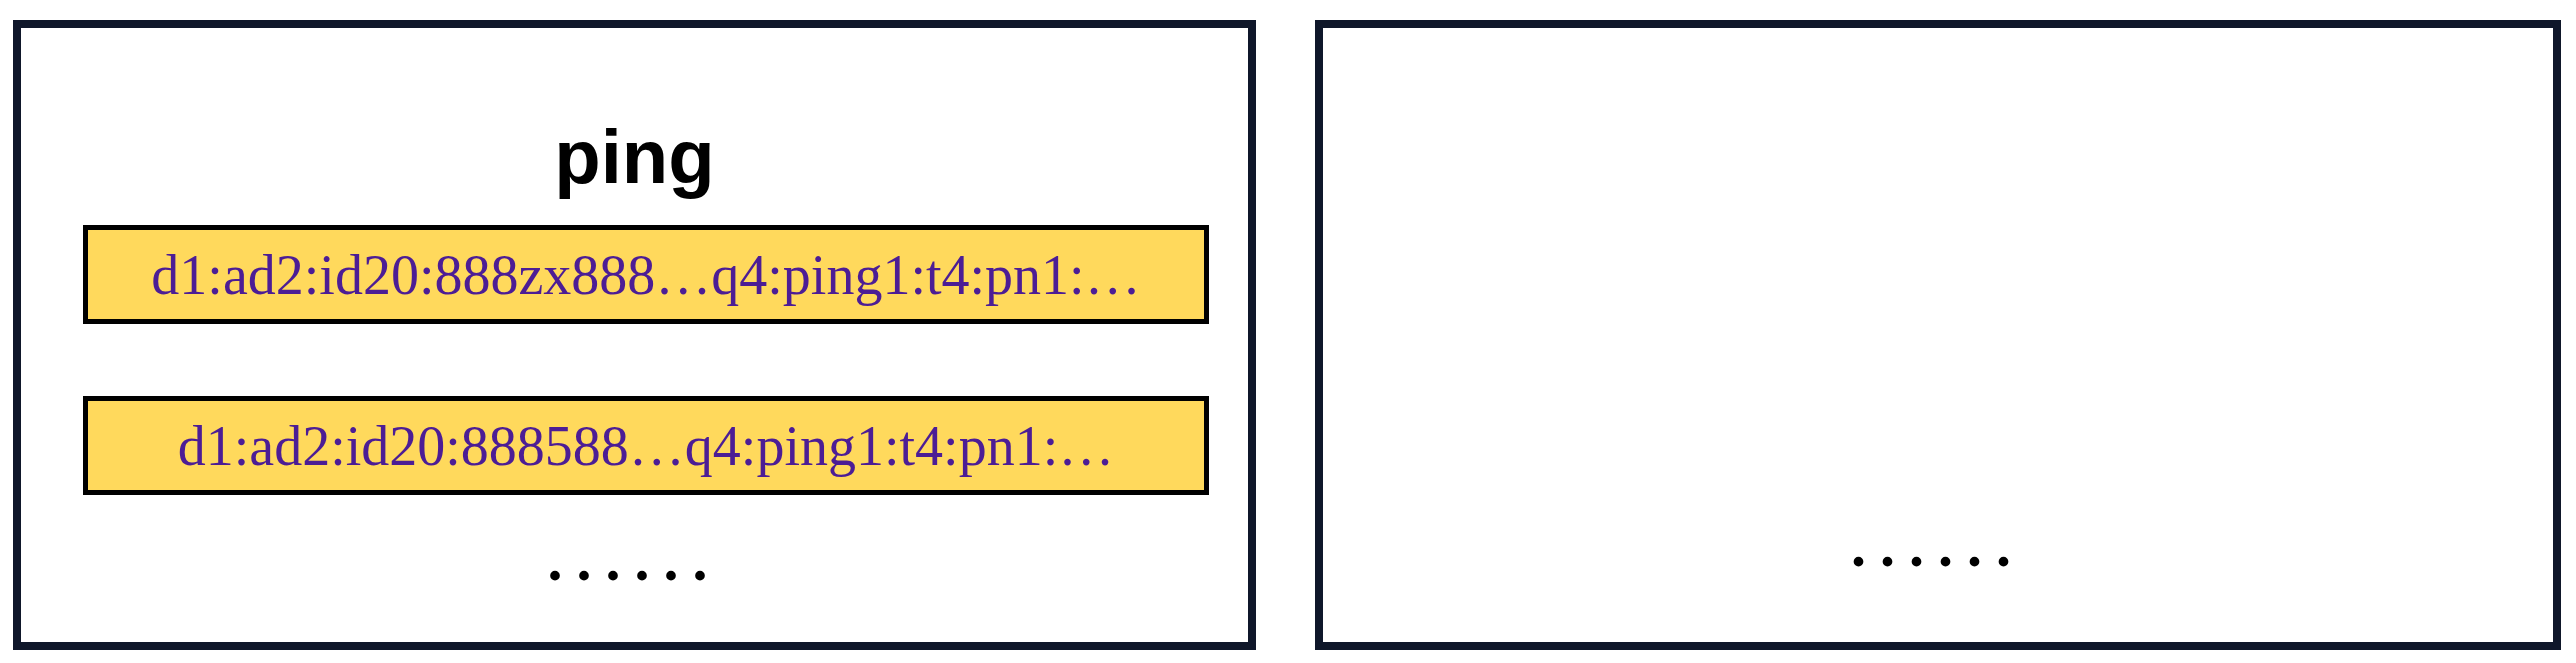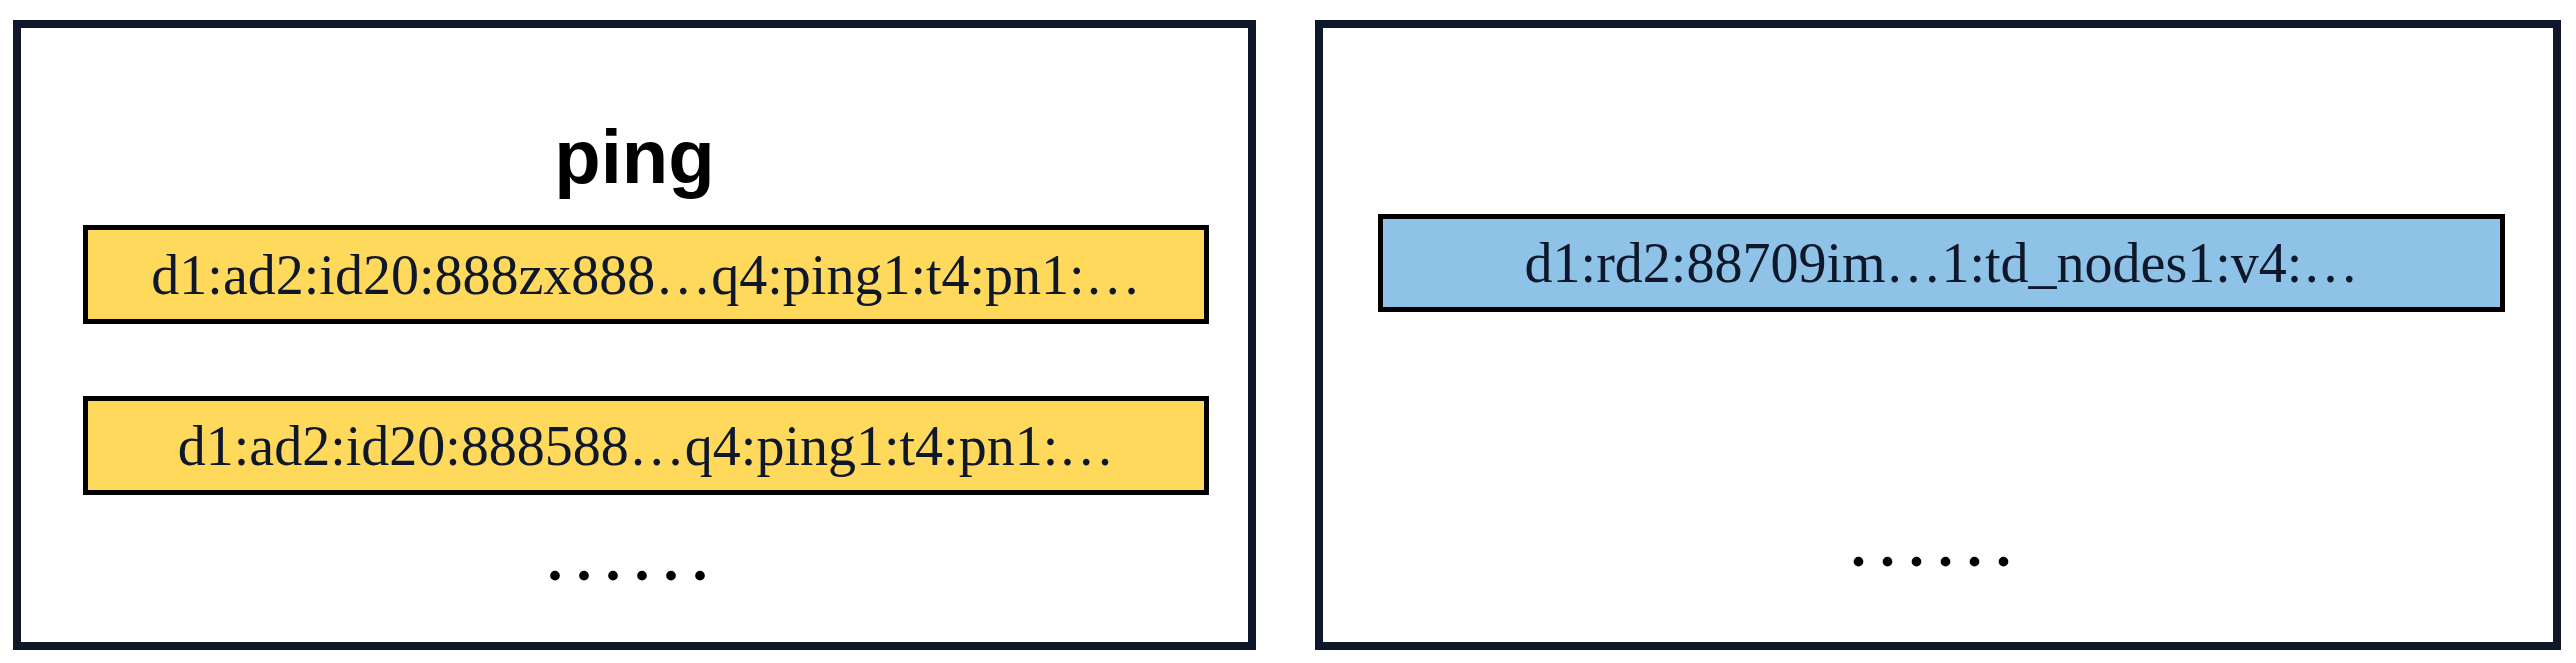--- a/index.html
+++ b/index.html
@@ -40,21 +40,21 @@
 
   .msg {
     position: absolute;
     box-sizing: border-box;
     border: 5px solid #000000;
     display: flex;
     align-items: center;
     justify-content: center;
     font-family: "Liberation Serif", serif;
     font-size: 56px;
-    color: #0f172a;
+    color: #4c1d95;
     white-space: nowrap;
     overflow: hidden;
   }
   .msg-gold { background: #FFD95C; }
   .msg-blue { background: #8EC2E6; }
 
   #panel-ping .msg { left: 62px; width: 1126px; }
   #panel-ping .msg-1 { top: 197px; height: 99px; }
   #panel-ping .msg-2 { top: 368px; height: 99px; }
 
@@ -81,16 +81,15 @@
 <body>
 
 <section class="panel" id="panel-ping">
   <h2 class="panel-title">ping</h2>
   <div class="msg msg-gold msg-1">d1:ad2:id20:888zx888…q4:ping1:t4:pn1:…</div>
   <div class="msg msg-gold msg-2">d1:ad2:id20:888588…q4:ping1:t4:pn1:…</div>
   <div class="more-dots">......</div>
 </section>
 
 <section class="panel" id="panel-find">
-  <div class="msg msg-blue msg-1">d1:rd2:88709im…1:td_nodes1:v4:…</div>
   <div class="more-dots">......</div>
 </section>
 
 
 </body></html>

